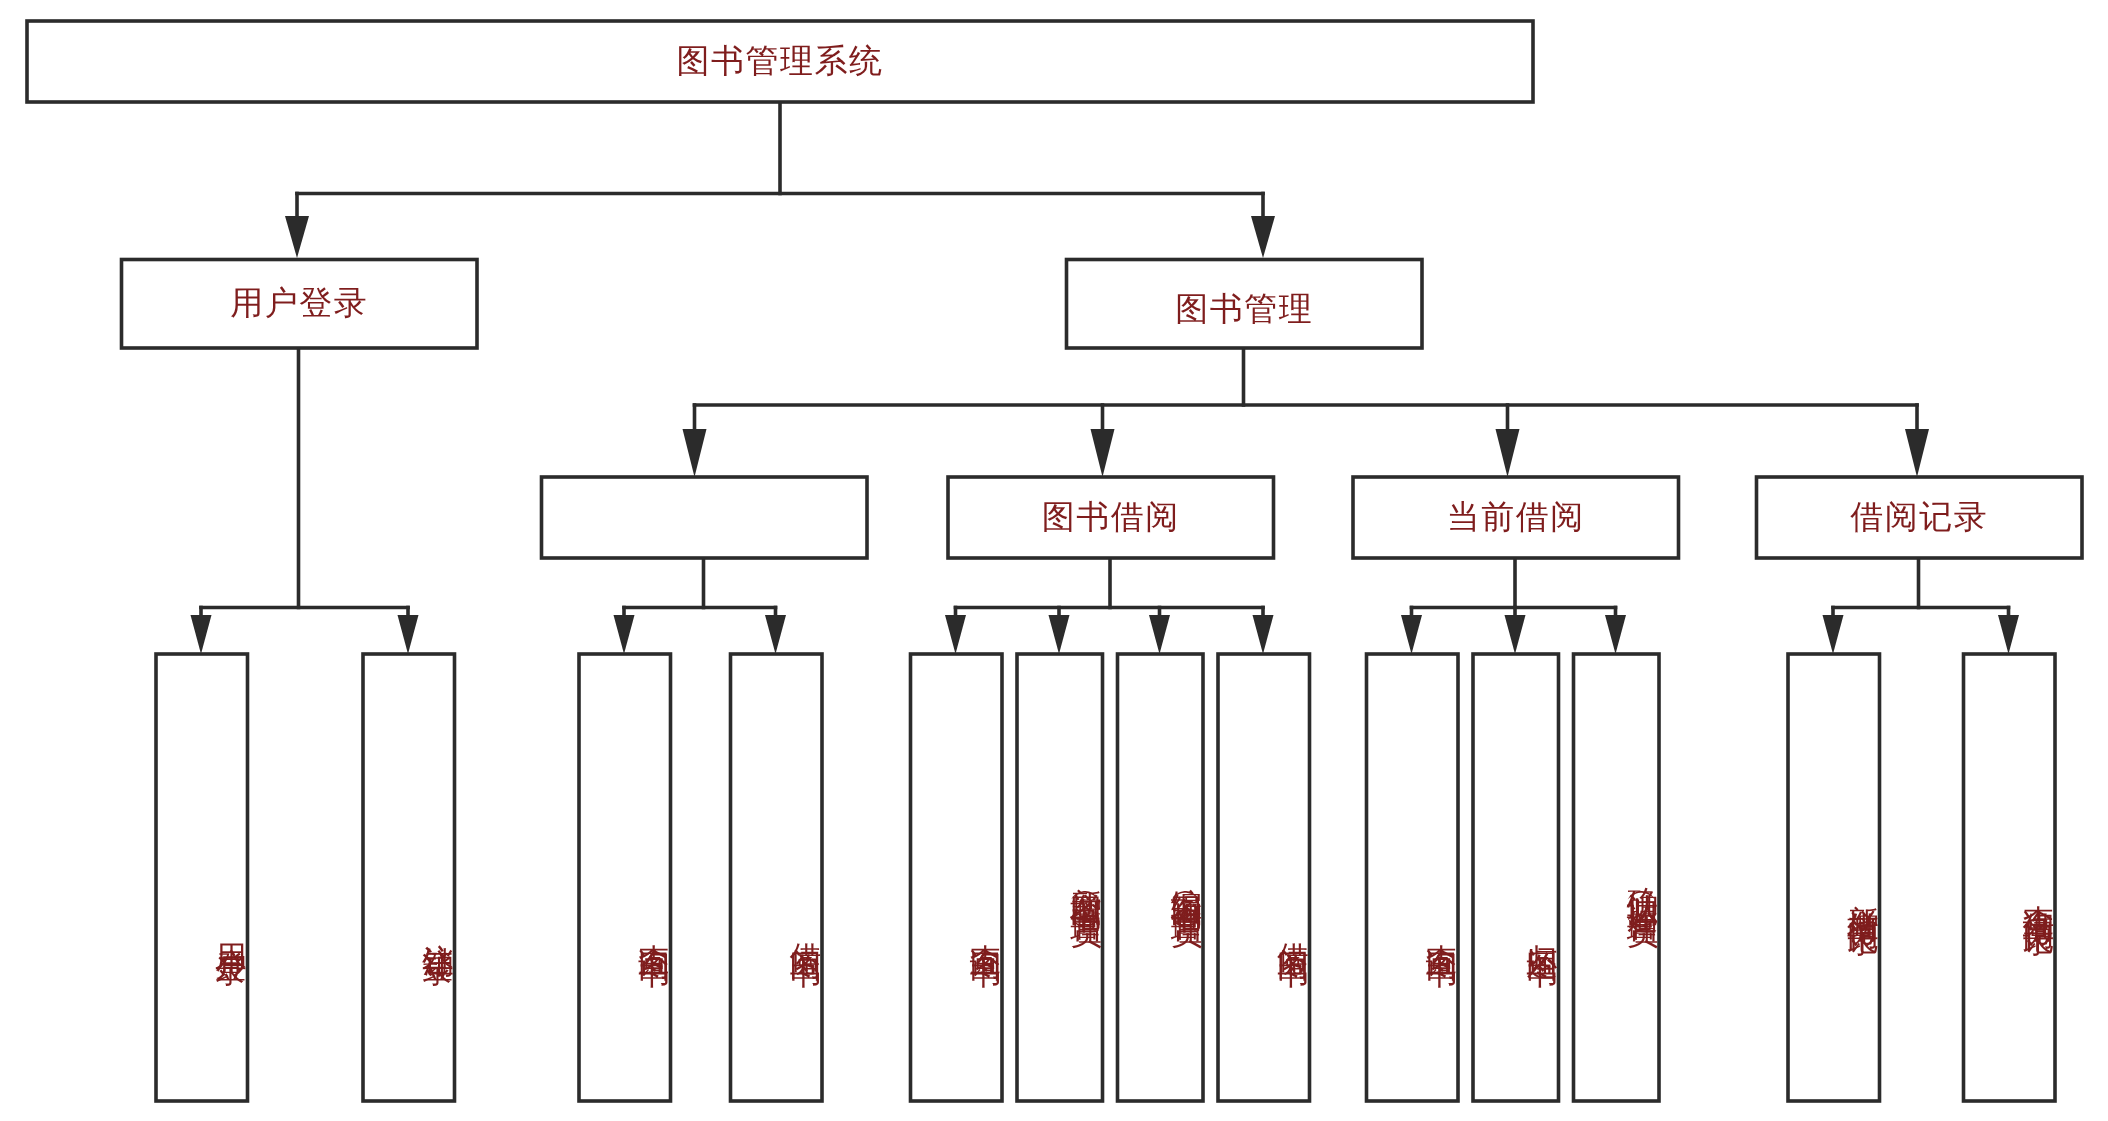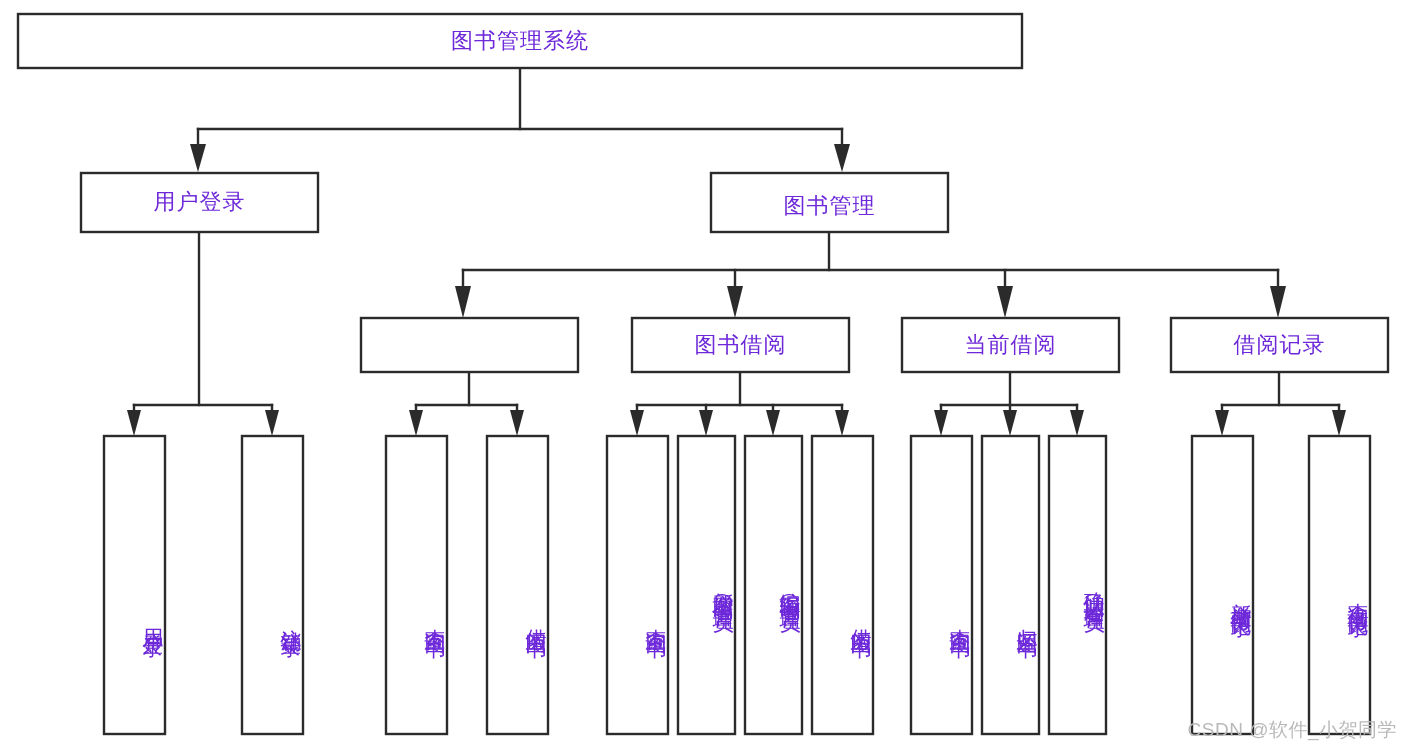--- a/index.html
+++ b/index.html
@@ -39,21 +39,21 @@
   }
   .arrow-head {
     fill: #2b2b2b;
     stroke: none;
   }
   .node-label {
     position: absolute;
     display: flex;
     align-items: center;
     justify-content: center;
-    color: #6d28d9;
+    color: #7f1d1d;
     text-align: center;
     pointer-events: none;
   }
   .node-label.horizontal {
     font-size: 22px;
     letter-spacing: 1px;
     line-height: 1.2;
   }
   .node-label.vertical {
     writing-mode: vertical-rl;
@@ -220,15 +220,14 @@
   <div class="node-label vertical" style="left:911px; top:498px; width:61px; height:236px;">查询图书</div>
 
   <div class="node-label vertical" style="left:982px; top:498px; width:57px; height:236px;">归还图书</div>
 
   <div class="node-label vertical tall-start" style="left:1049px; top:440px; width:57px; height:294px;">确认归还（管理员）</div>
 
   <div class="node-label vertical" style="left:1192px; top:452px; width:61px; height:282px;">新增借阅记录</div>
 
   <div class="node-label vertical" style="left:1309px; top:452px; width:61px; height:282px;">查询借阅记录</div>
 
-  <div class="watermark">CSDN @软件_小贺同学</div>
 
 </div>
 
 </body></html>

